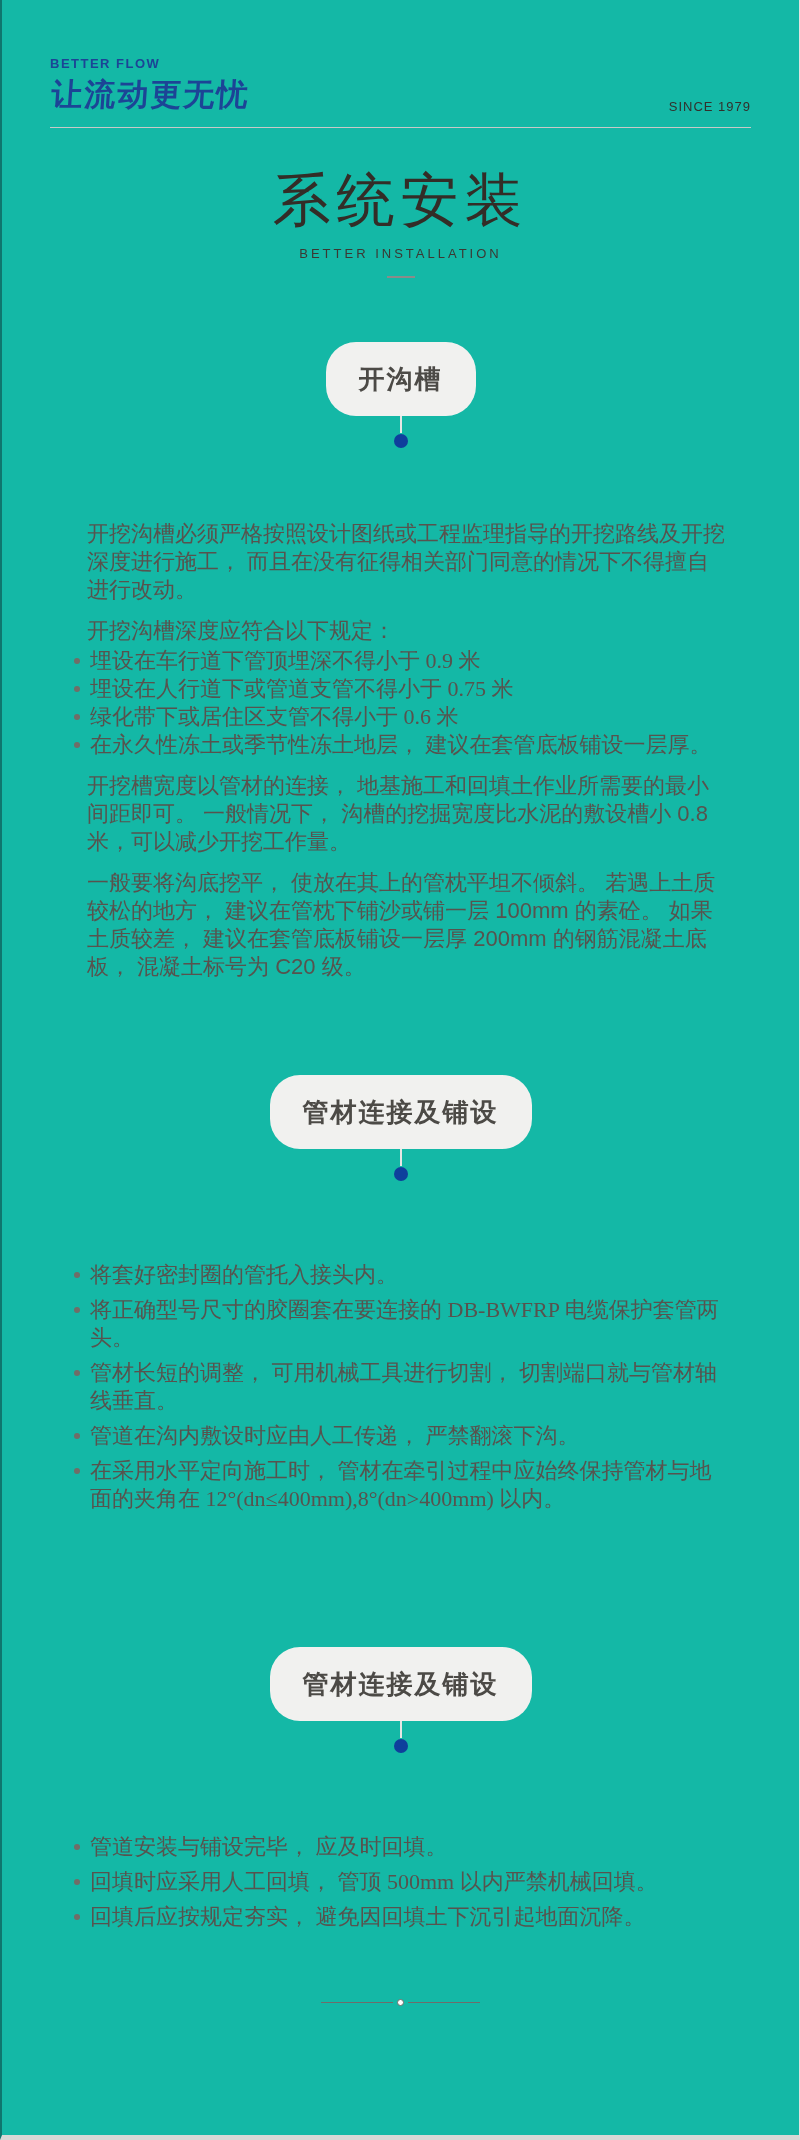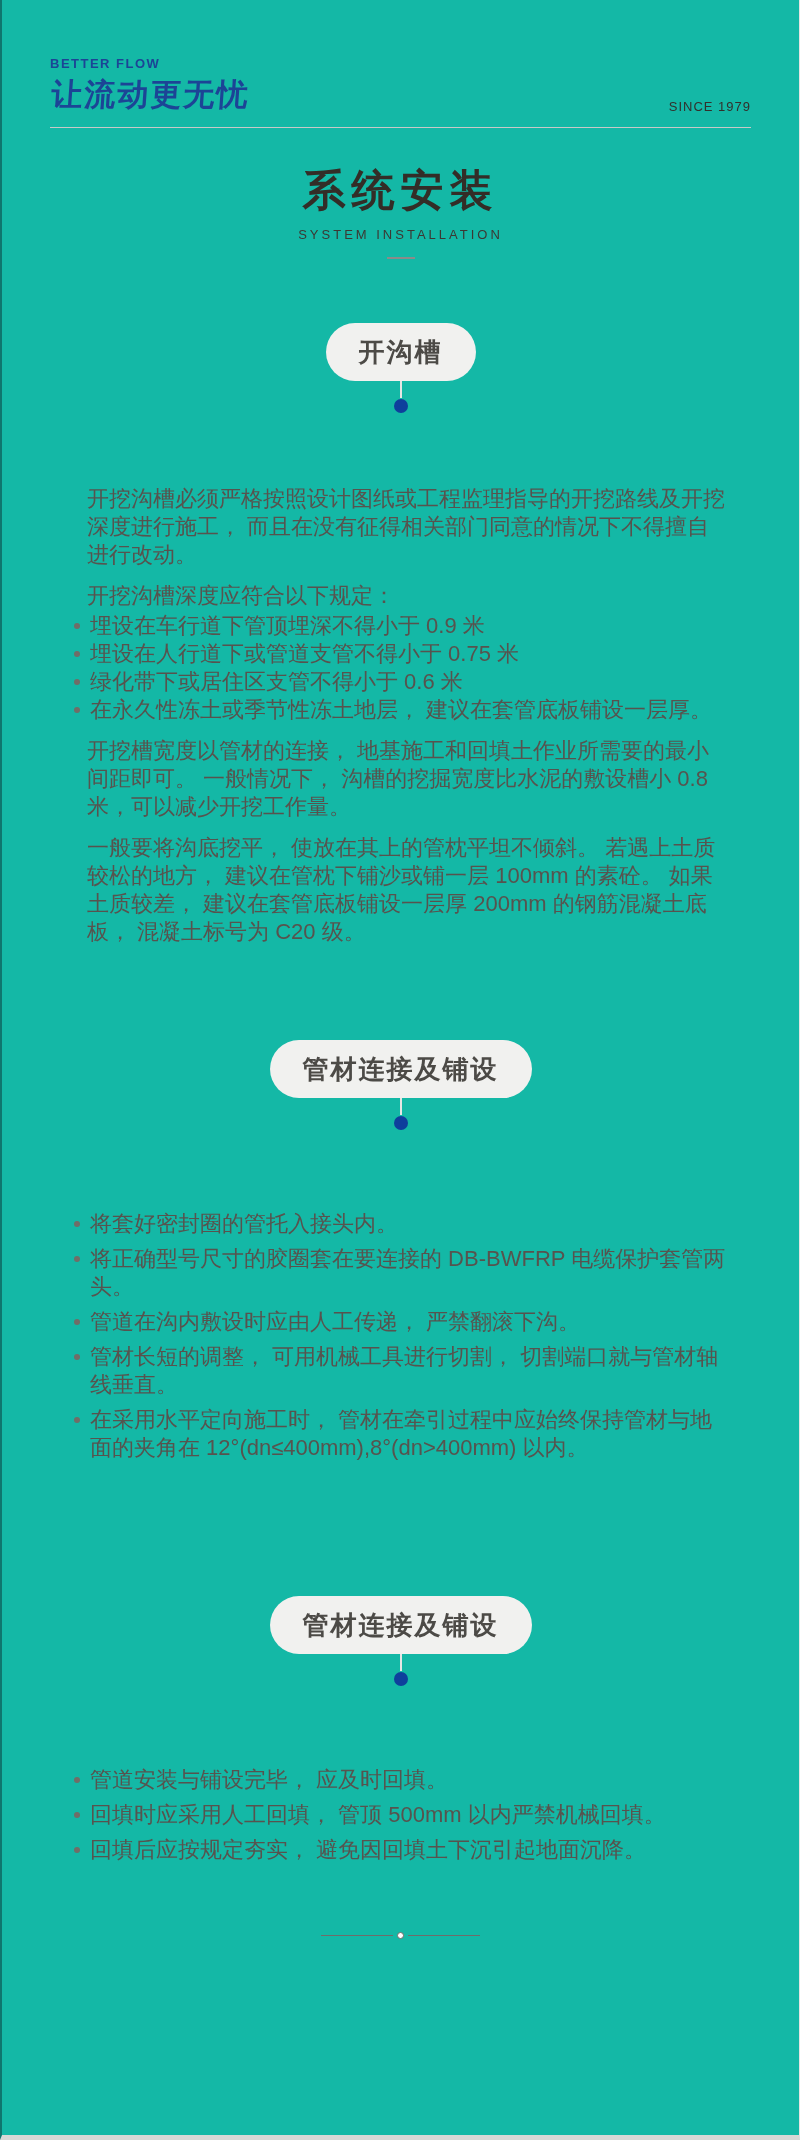--- a/index.html
+++ b/index.html
@@ -46,23 +46,23 @@
   .header-rule {
     margin: 11px 48px 0 48px;
     border: none;
     border-top: 1px solid #c9c9c7;
     height: 0;
   }
   
   .title-block { margin-top: 36px; text-align: center; }
   .page-title {
     margin: 0;
-    font-size: 43px;
+    font-size: 58px;
     line-height: 1.25;
-    font-weight: 700;
+    font-weight: 400;
     letter-spacing: 6px;
     color: #332d27;
   }
   .page-subtitle {
     margin-top: 9px;
     font-size: 13px;
     letter-spacing: 3px;
     color: #3c3833;
   }
   .title-rule {
@@ -77,21 +77,21 @@
   .badge-wrap.second { margin-top: 94px; }
   .badge-wrap.third  { margin-top: 134px; }
   .section-badge {
     display: inline-block;
     background: #f1f1ef;
     color: #4c4a46;
     font-size: 26px;
     font-weight: bold;
     letter-spacing: 2px;
     line-height: 58px;
-    padding: 0 33px;
+    padding: 8px 33px;
     border-radius: 30px;
   }
   .connector-line {
     width: 2px;
     height: 17px;
     background: #e6e6e4;
     margin: 0 auto;
   }
   .connector-dot {
     width: 14px;
@@ -114,20 +114,21 @@
   .section-body p:last-child { margin-bottom: 0; }
   .bullet-list {
     list-style: none;
     margin: 0 0 13px 0;
     padding: 0;
   }
   .bullet-list li {
     position: relative;
     padding-left: 18px;
     margin: 0;
+    font-family: Liberation Serif, serif;
   }
   .bullet-list.spaced li { margin-bottom: 7px; }
   .bullet-list li:last-child { margin-bottom: 0; }
   .bullet-list li::before {
     content: "";
     position: absolute;
     left: 2px;
     top: 11px;
     width: 6px;
     height: 6px;
@@ -165,21 +166,21 @@
     <div class="logo-block">
       <div class="brand-tagline">BETTER FLOW</div>
       <div class="brand-logo-text">让流动更无忧</div>
     </div>
     <div class="since-label">SINCE 1979</div>
   </div>
   <hr class="header-rule">
 
   <div class="title-block">
     <h1 class="page-title">系统安装</h1>
-    <div class="page-subtitle">SYSTEM INSTALLATION</div>
+    <div class="page-subtitle">BETTER INSTALLATION</div>
     <div class="title-rule"></div>
   </div>
 
   <div class="badge-wrap first">
     <div class="section-badge">开沟槽</div>
     <div class="connector-line"></div>
     <div class="connector-dot"></div>
   </div>
 
   <div class="section-body">
@@ -198,22 +199,22 @@
   <div class="badge-wrap second">
     <div class="section-badge">管材连接及铺设</div>
     <div class="connector-line"></div>
     <div class="connector-dot"></div>
   </div>
 
   <div class="section-body tight">
     <ul class="bullet-list spaced">
       <li>将套好密封圈的管托入接头内。</li>
       <li>将正确型号尺寸的胶圈套在要连接的 DB-BWFRP 电缆保护套管两头。</li>
+      <li>管材长短的调整， 可用机械工具进行切割， 切割端口就与管材轴线垂直。</li>
       <li>管道在沟内敷设时应由人工传递， 严禁翻滚下沟。</li>
-      <li>管材长短的调整， 可用机械工具进行切割， 切割端口就与管材轴线垂直。</li>
       <li>在采用水平定向施工时， 管材在牵引过程中应始终保持管材与地面的夹角在 12°(dn≤400mm),8°(dn&gt;400mm) 以内。</li>
     </ul>
   </div>
 
   <div class="badge-wrap third">
     <div class="section-badge">管材连接及铺设</div>
     <div class="connector-line"></div>
     <div class="connector-dot"></div>
   </div>
 

